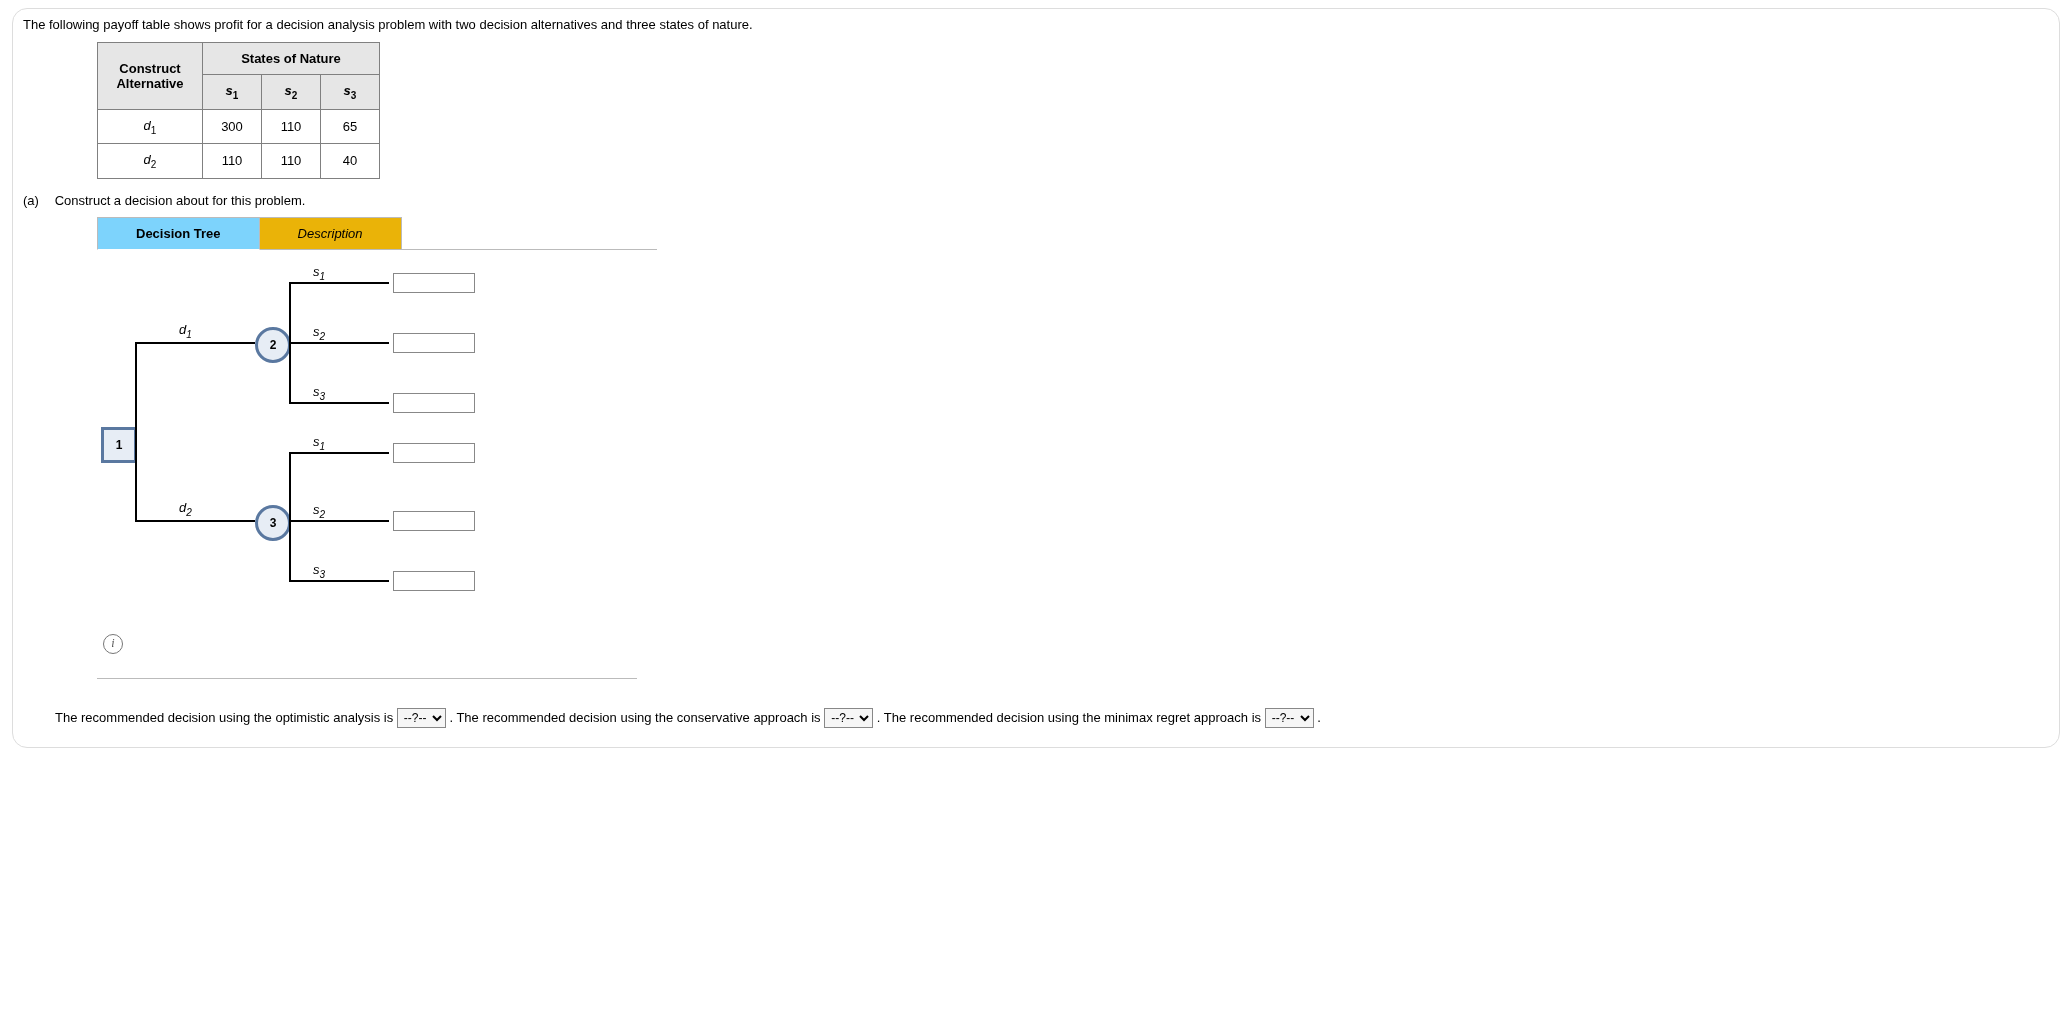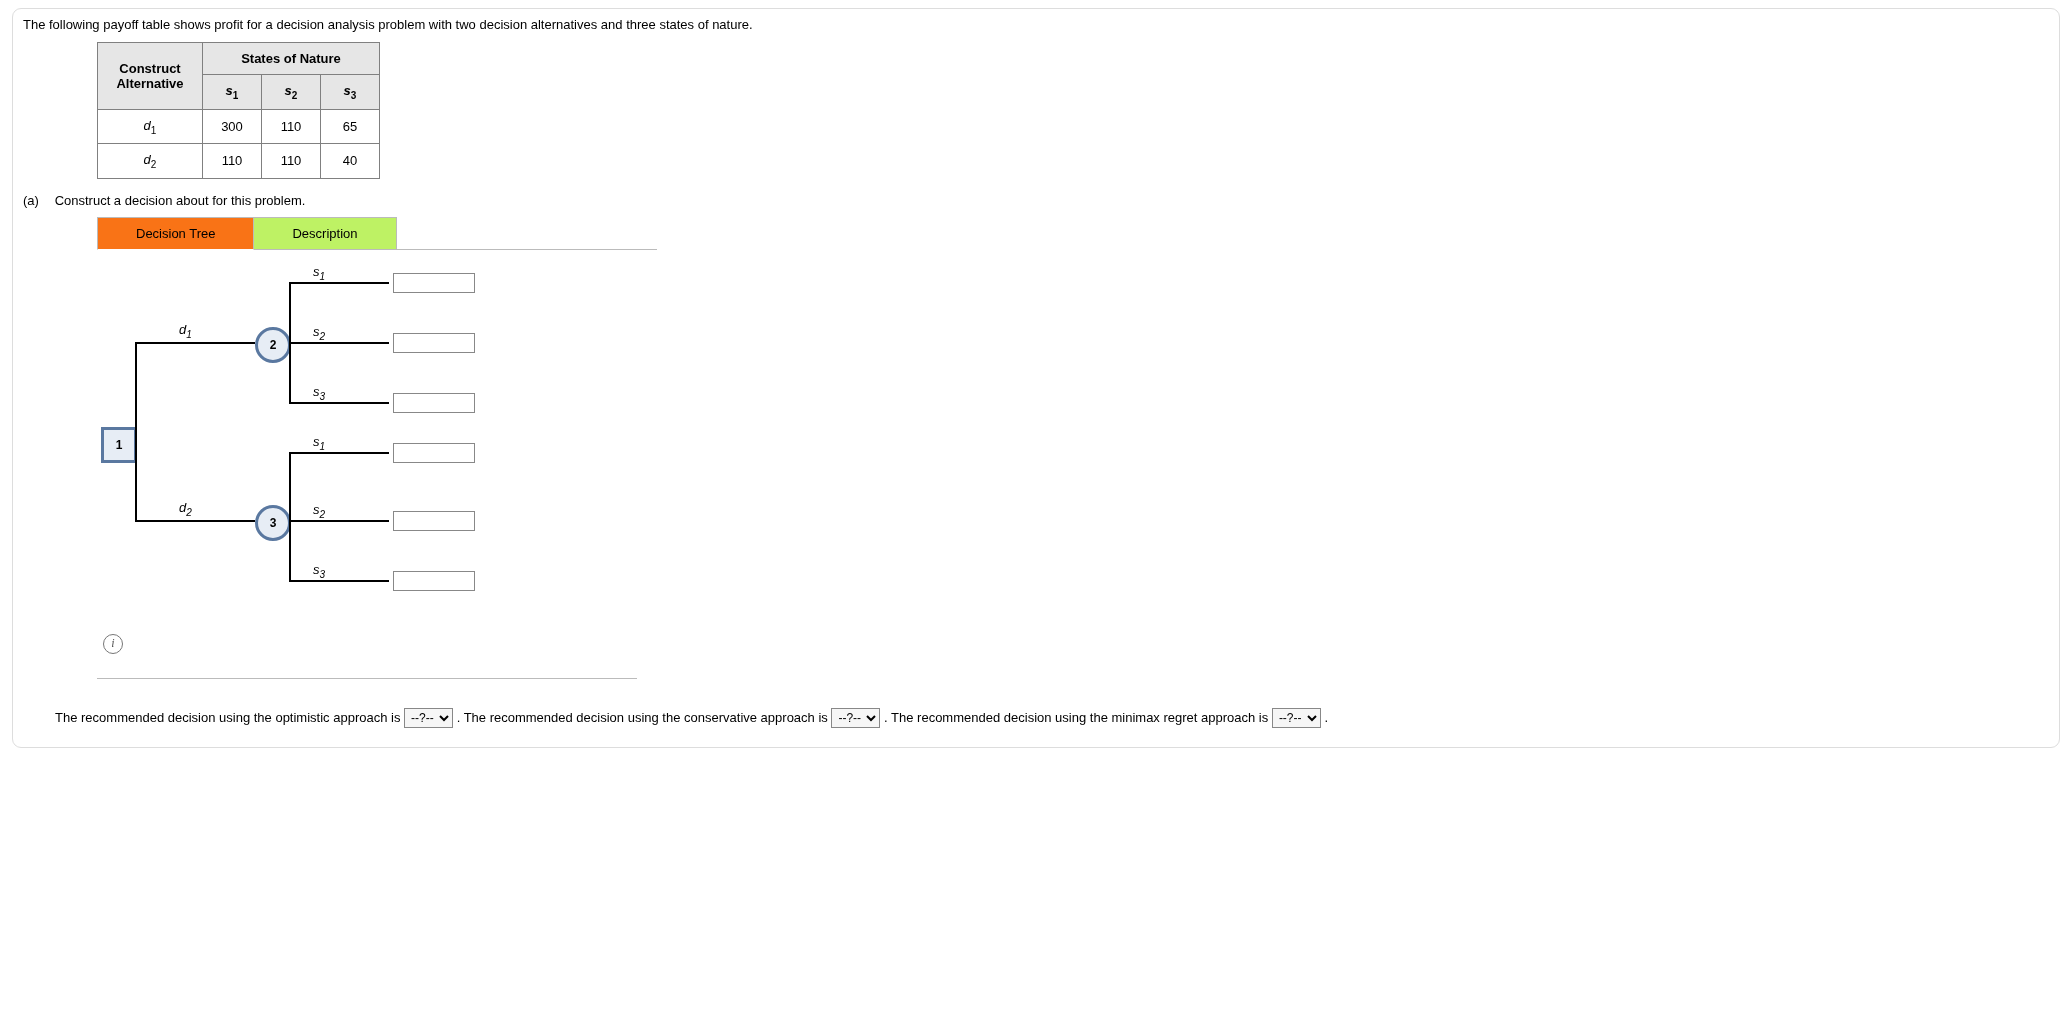--- a/index.html
+++ b/index.html
@@ -3,21 +3,21 @@
 <meta charset="utf-8">
 <style>
   body {
     font-family: Verdana, Arial, sans-serif;
     font-size: 13px;
     color: #000;
     margin: 0;
     padding: 8px 12px;
     background: #fff;
   }
-  .outer-frame { border: 1px solid #ddd; border-radius: 9px; padding: 6px 10px 16px; }
+  .outer-frame { border: 1px solid #ddd; border-radius: 15px; padding: 6px 10px 16px; }
   .prompt { margin: 2px 0 10px 0; }
   .payoff-wrap { margin: 8px 0 14px 74px; }
   table.payoff { border-collapse: collapse; }
   table.payoff th, table.payoff td {
     border: 1px solid #808080;
     padding: 8px 10px;
     text-align: center;
     font-size: 13px;
   }
   table.payoff th { background: #e6e6e6; font-weight: bold; }
@@ -28,22 +28,22 @@
   .part-label .lit { display:inline-block; width: 28px; }
   .tabs { margin-left: 74px; margin-top: -2px; display: flex; align-items: flex-end; }
   .tab {
     border: 1px solid #bbb;
     padding: 8px 38px;
     font-size: 13px;
     background: #fff;
     position: relative;
     top: 1px;
   }
-  .tab.active { border-bottom: 1px solid #fff; background: #f97316; z-index: 2; }
-  .tab.inactive { background: #bef264; }
+  .tab.active { border-bottom: 1px solid #fff; background: #7dd3fc; z-index: 2; font-weight: bold; }
+  .tab.inactive { background: #eab308; font-style: italic; }
   .tab + .tab { margin-left: -1px; }
   .tab-panel {
     margin-left: 74px;
     border-top: 1px solid #bbb;
     padding: 12px 0 6px 0;
     width: 560px;
     position: relative;
   }
   .tree-area {
     position: relative;
@@ -189,21 +189,21 @@
 
     </div>
 
     <span class="info-icon">i</span>
   </div>
 
   <div class="panel-bottom-rule"></div>
 
   <div class="partb">
     <div class="answer-line">
-      <span>The recommended decision using the optimistic approach is </span>
+      <span>The recommended decision using the optimistic analysis is </span>
       <select class="inline-dd">
         <option>--?--</option>
       </select>
       <span>. The recommended decision using the conservative approach is </span>
       <select class="inline-dd">
         <option>--?--</option>
       </select>
       <span>. The recommended decision using the minimax regret approach is </span>
       <select class="inline-dd">
         <option>--?--</option>

